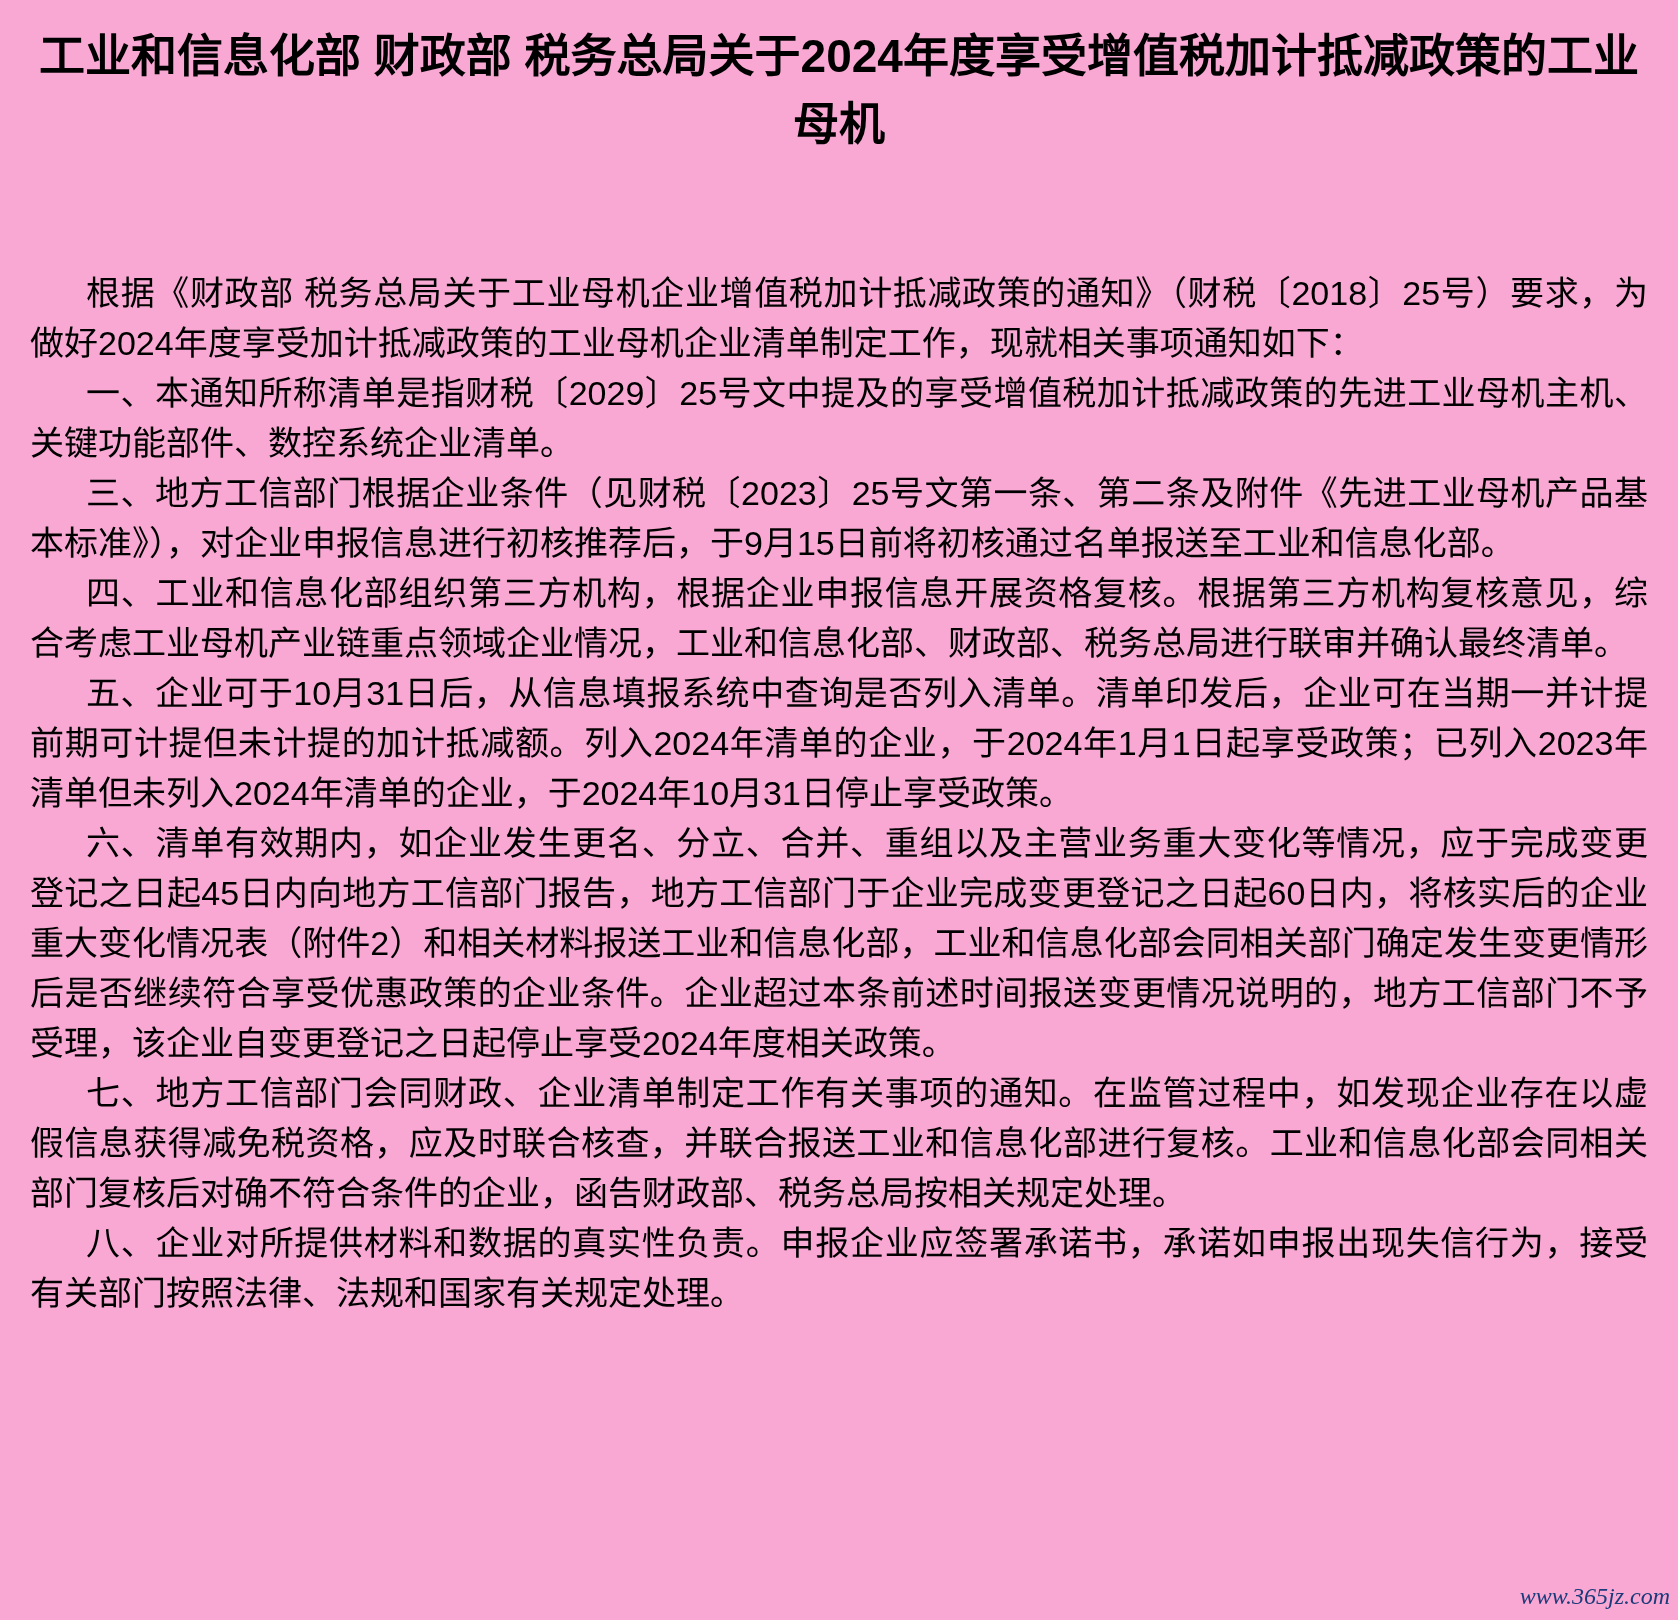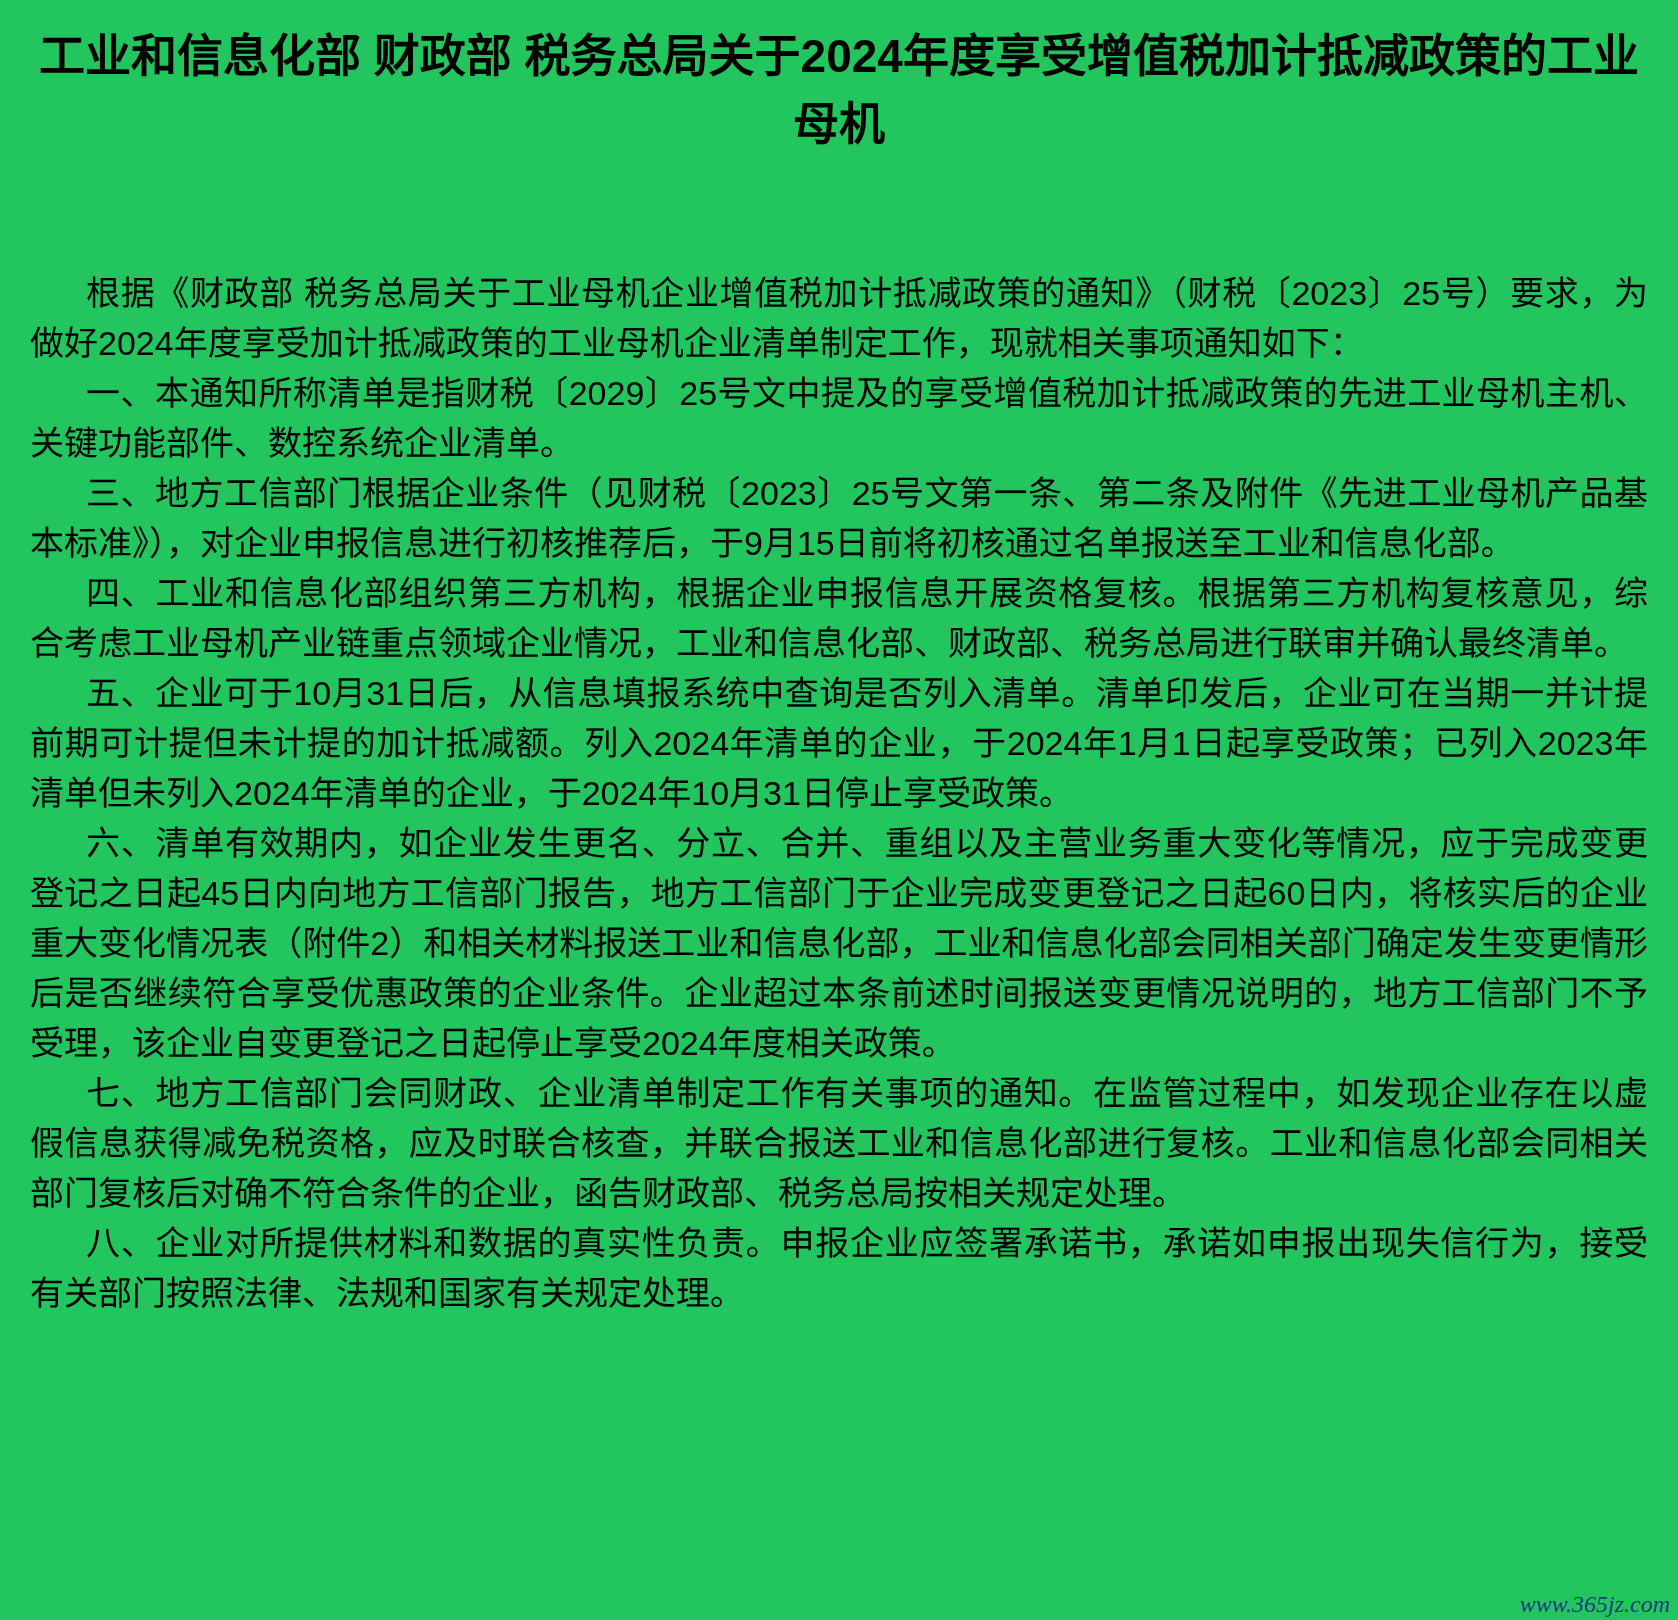--- a/index.html
+++ b/index.html
@@ -4,21 +4,21 @@
 <style>
   html, body {
     margin: 0;
     padding: 0;
     background: #ffffff;
   }
   .page {
     position: relative;
     width: 1678px;
     height: 1620px;
-    background: #22c55e;
+    background: #f9a8d4;
     overflow: hidden;
     font-family: "Liberation Sans", "DejaVu Sans", sans-serif;
     color: #000000;
   }
   .doc-title {
     margin: 22px 30px 0 30px;
     text-align: center;
     font-weight: bold;
     font-size: 46px;
     line-height: 68px;
@@ -34,39 +34,39 @@
     line-height: 50px;
     color: #000000;
     text-align: justify;
     text-justify: inter-ideograph;
     text-indent: 56px;
     word-break: break-all;
   }
   .watermark {
     position: absolute;
     right: 8px;
-    bottom: 4px;
+    bottom: 12px;
     font-family: "Liberation Serif", "DejaVu Serif", serif;
     font-style: italic;
     font-size: 24px;
     line-height: 24px;
     color: #1a3a7a;
   }
 </style>
 </head>
 <body>
 
 <div class="page">
 
   <h1 class="doc-title">
     <span>工业和信息化部 财政部 税务总局关于2024年度享受增值税加计抵减政策的工业母机</span><br>
   </h1>
 
   <div class="doc-body">
-    <p class="para">根据《财政部 税务总局关于工业母机企业增值税加计抵减政策的通知》（财税〔2023〕25号）要求，为做好2024年度享受加计抵减政策的工业母机企业清单制定工作，现就相关事项通知如下：</p>
+    <p class="para">根据《财政部 税务总局关于工业母机企业增值税加计抵减政策的通知》（财税〔2018〕25号）要求，为做好2024年度享受加计抵减政策的工业母机企业清单制定工作，现就相关事项通知如下：</p>
     <p class="para">一、本通知所称清单是指财税〔2029〕25号文中提及的享受增值税加计抵减政策的先进工业母机主机、关键功能部件、数控系统企业清单。</p>
     <p class="para">三、地方工信部门根据企业条件（见财税〔2023〕25号文第一条、第二条及附件《先进工业母机产品基本标准》），对企业申报信息进行初核推荐后，于9月15日前将初核通过名单报送至工业和信息化部。</p>
     <p class="para">四、工业和信息化部组织第三方机构，根据企业申报信息开展资格复核。根据第三方机构复核意见，综合考虑工业母机产业链重点领域企业情况，工业和信息化部、财政部、税务总局进行联审并确认最终清单。</p>
     <p class="para">五、企业可于10月31日后，从信息填报系统中查询是否列入清单。清单印发后，企业可在当期一并计提前期可计提但未计提的加计抵减额。列入2024年清单的企业，于2024年1月1日起享受政策；已列入2023年清单但未列入2024年清单的企业，于2024年10月31日停止享受政策。</p>
     <p class="para">六、清单有效期内，如企业发生更名、分立、合并、重组以及主营业务重大变化等情况，应于完成变更登记之日起45日内向地方工信部门报告，地方工信部门于企业完成变更登记之日起60日内，将核实后的企业重大变化情况表（附件2）和相关材料报送工业和信息化部，工业和信息化部会同相关部门确定发生变更情形后是否继续符合享受优惠政策的企业条件。企业超过本条前述时间报送变更情况说明的，地方工信部门不予受理，该企业自变更登记之日起停止享受2024年度相关政策。</p>
     <p class="para">七、地方工信部门会同财政、企业清单制定工作有关事项的通知。在监管过程中，如发现企业存在以虚假信息获得减免税资格，应及时联合核查，并联合报送工业和信息化部进行复核。工业和信息化部会同相关部门复核后对确不符合条件的企业，函告财政部、税务总局按相关规定处理。</p>
     <p class="para">八、企业对所提供材料和数据的真实性负责。申报企业应签署承诺书，承诺如申报出现失信行为，接受有关部门按照法律、法规和国家有关规定处理。</p>
 
   </div>
 

